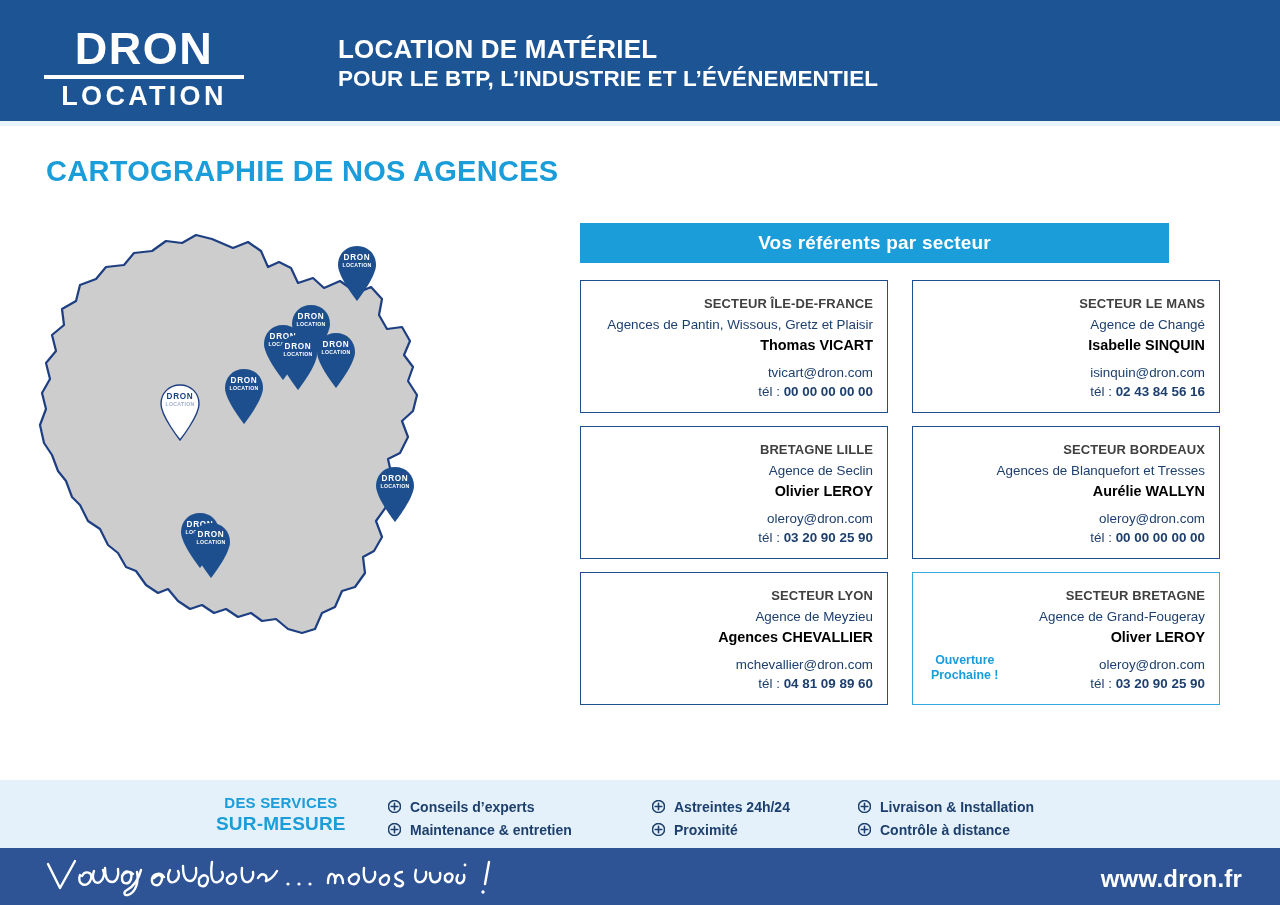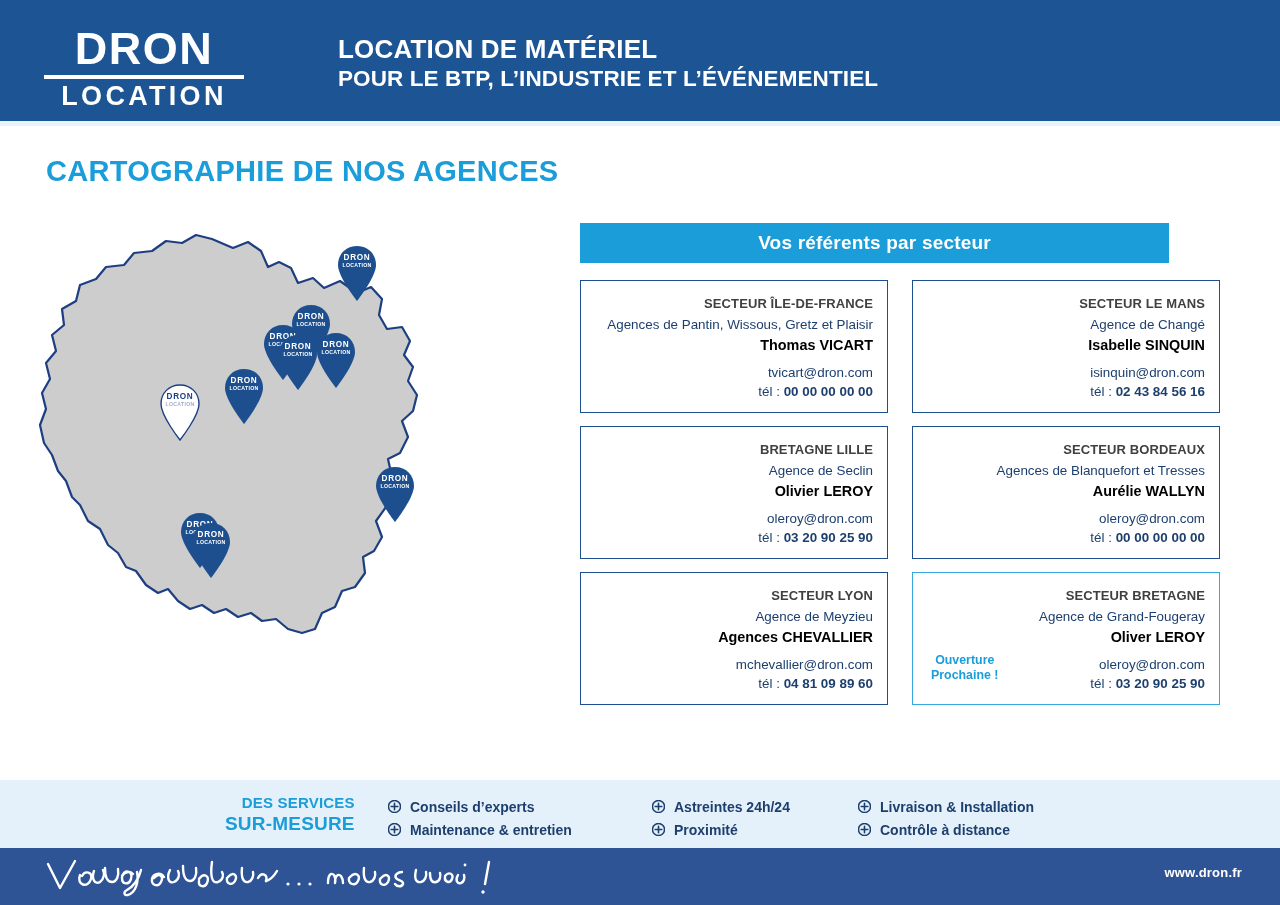--- a/index.html
+++ b/index.html
@@ -120,21 +120,21 @@
     position: absolute; left: 18px; bottom: 21px; text-align: center;
     font-size: 12.4px; font-weight: bold; color: #1b9dd9; line-height: 15px;
   }
 
   
   #services-band {
     position: absolute; left: 0; top: 780px; width: 1280px; height: 68px;
     background: #e4f1fa;
   }
   #services-title {
-    position: absolute; left: 225px; top: 13px; text-align: right;
+    position: absolute; left: 216px; top: 13px; text-align: center;
   }
   #svc-t1 {
     font-size: 15px; font-weight: bold; color: #1b9dd9; line-height: 19px;
     letter-spacing: 0.2px;
   }
   #svc-t2 {
     font-size: 19px; font-weight: bold; color: #1b9dd9; line-height: 24px;
     letter-spacing: 0.2px;
   }
   .svc-col { position: absolute; top: 15px; }
@@ -156,21 +156,21 @@
     position: absolute; left: 0; top: 848px; width: 1280px; height: 57px;
     background: #2e5496;
   }
   #slogan {
     position: absolute; left: 42px; top: 8px;
     width: 470px; height: 42px;
   }
   #slogan svg { display: block; }
   #site-url {
     position: absolute; right: 38px; top: 17px;
-    color: #ffffff; font-size: 13px; font-weight: bold; letter-spacing: 0.2px;
+    color: #ffffff; font-size: 24px; font-weight: bold; letter-spacing: 0.2px;
   }
 </style>
 </head>
 <body>
 
 <div id="header">
   <div id="logo-block">
     <div id="logo-dron">DRON</div>
     <div id="logo-rule"></div>
     <div id="logo-location">LOCATION</div>

